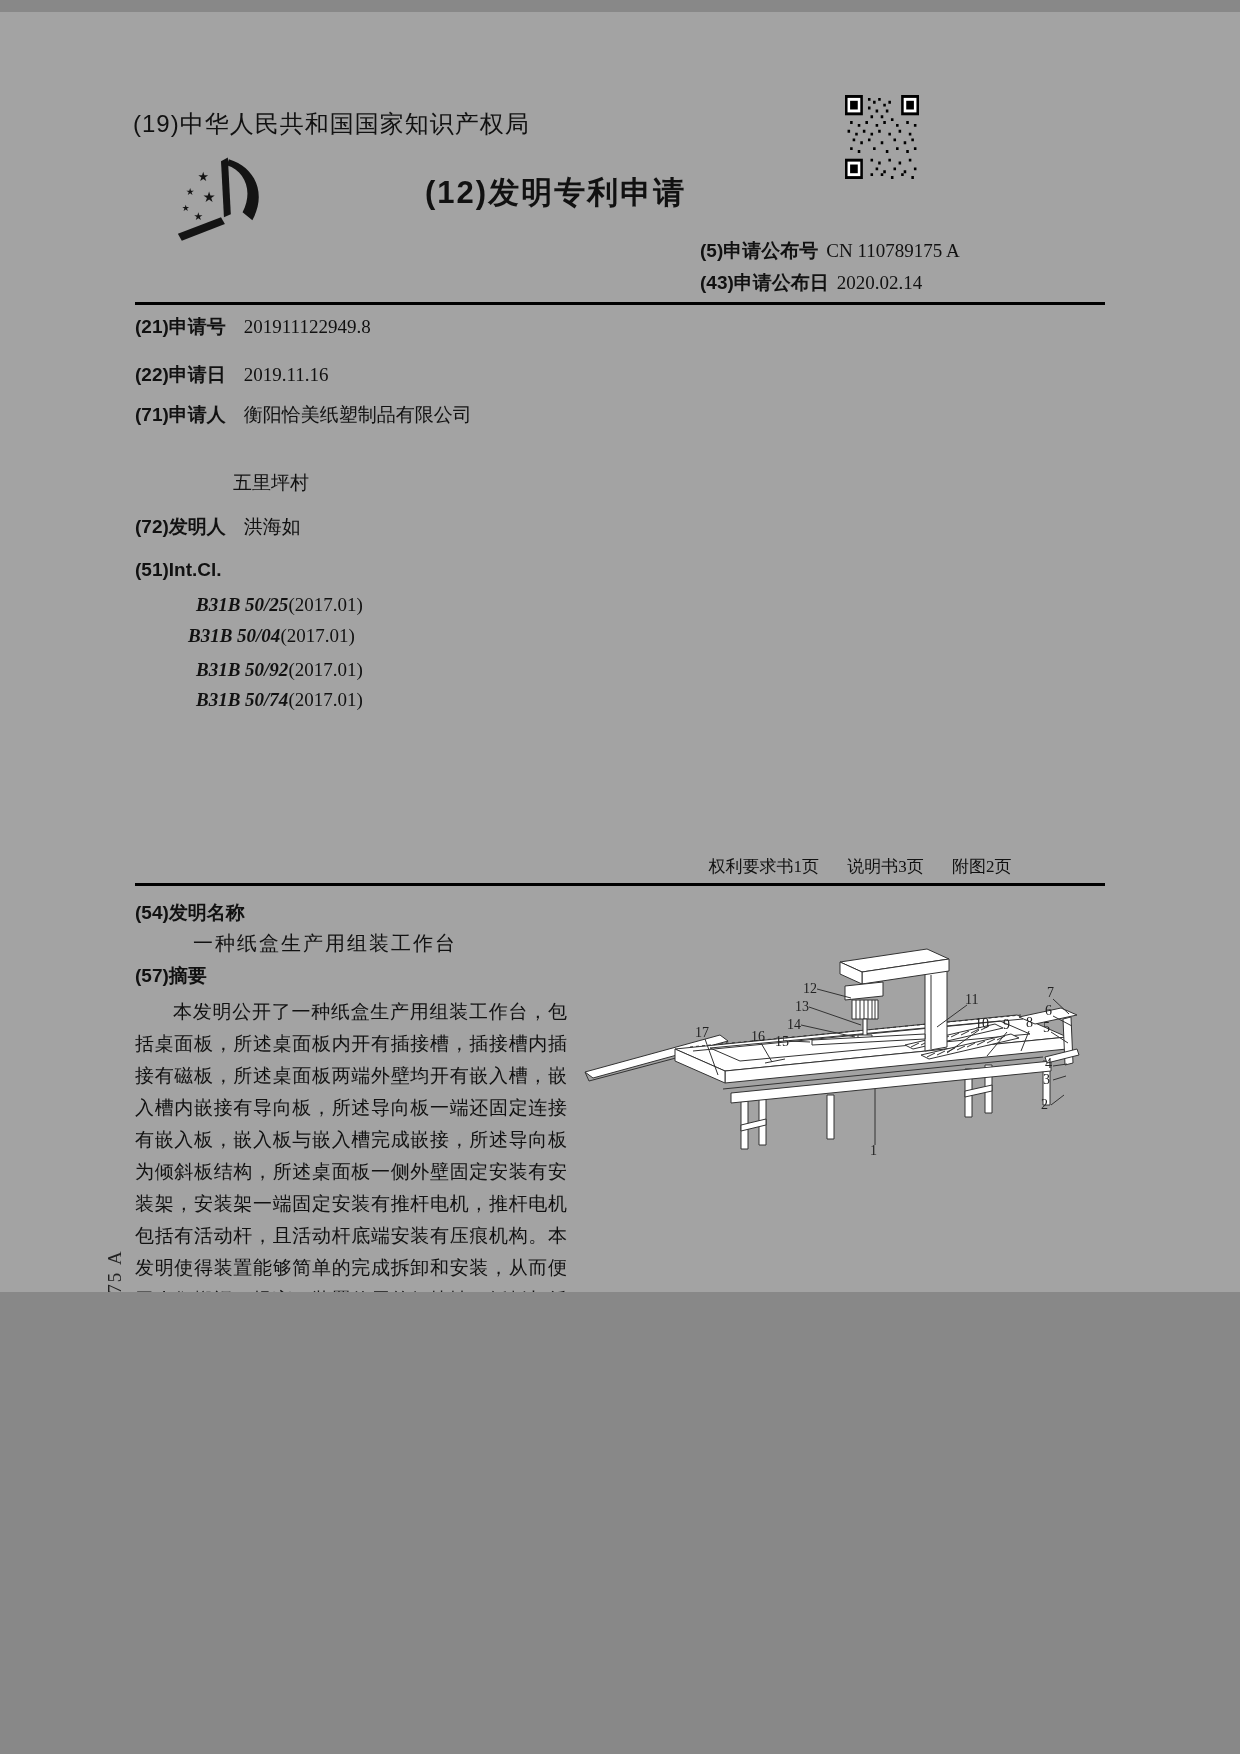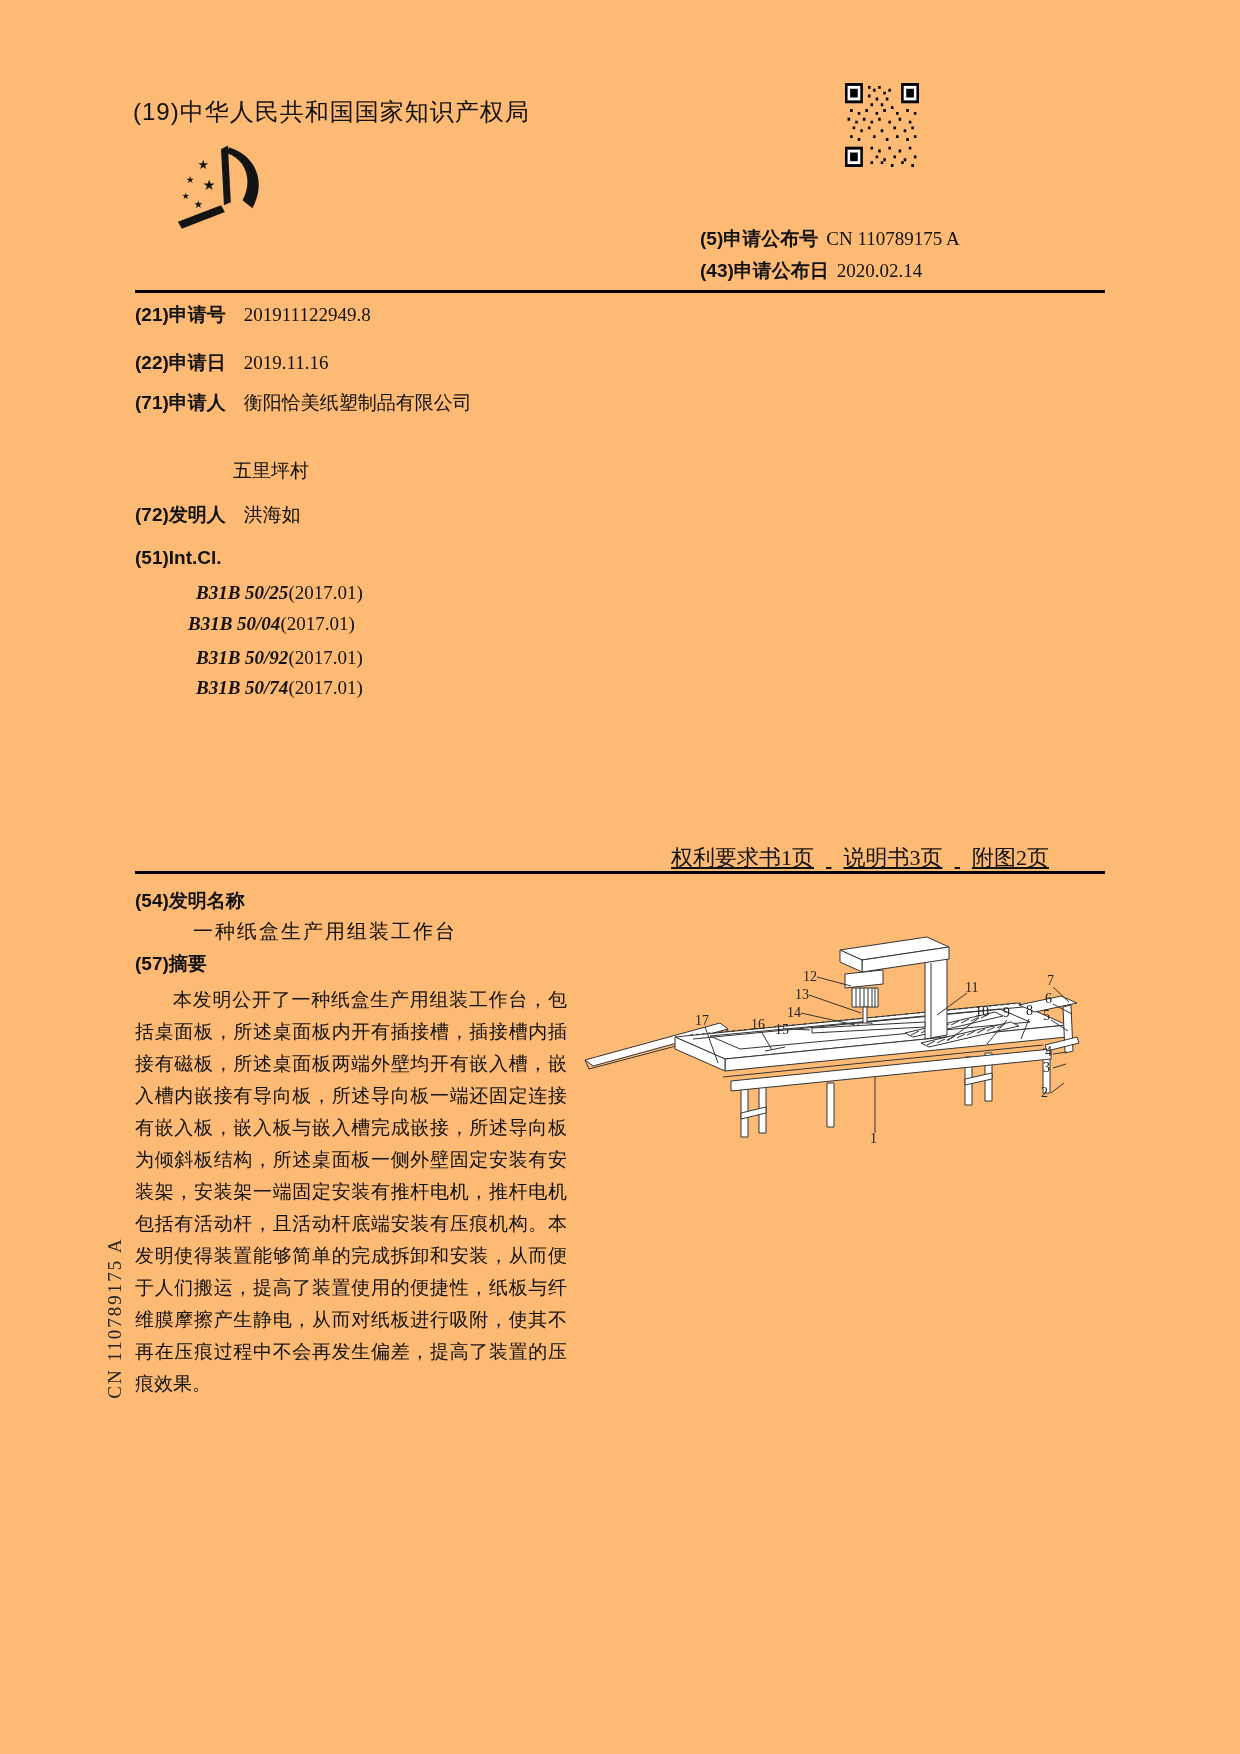--- a/index.html
+++ b/index.html
@@ -1,34 +1,34 @@
 <!DOCTYPE html>
 <html><head>
 <meta charset="utf-8">
 <style>
   html,body{margin:0;padding:0;background:#888;}
   .page{
-    position:relative; width:1240px; height:1754px; background:#fdba74;
-    margin:0 auto; overflow:hidden;
+    position:relative; width:1240px; height:1280px; background:#a3a3a3;
+    margin:12px auto; overflow:hidden;
     font-family:"Liberation Serif", serif; color:#111;
   }
   .abs{position:absolute; white-space:nowrap;}
   .office{left:133px; top:96px; font-size:24px; letter-spacing:1px; font-family:"Liberation Sans",sans-serif;}
   .doctype{left:425px; top:160px; font-size:31px; font-weight:bold; letter-spacing:2px; font-family:"Liberation Sans",sans-serif;}
   .pubrow{font-size:19px;}
   .pubrow .lbl{font-family:"Liberation Sans",sans-serif; font-weight:bold; margin-right:8px;}
   .pub-number{left:700px; top:226px;}
   .pub-date{left:700px; top:258px;}
   .hr{position:absolute; left:135px; width:970px; height:3px; background:#000;}
   .hr1{top:290px;} .hr2{top:871px;}
   .brow{font-size:19px;}
   .brow .lbl{font-family:"Liberation Sans",sans-serif; font-weight:bold; margin-right:18px;}
   .addr .lbl{margin-right:12px;}
   .ipc-code{font-weight:bold; font-style:italic;}
-  .pages-info{left:640px; top:843px; width:440px; text-align:center; font-size:22px;text-decoration:underline;}
+  .pages-info{left:640px; top:843px; width:440px; text-align:center; font-size:17px;}
   .pages-info span{margin:0 12px;}
   .sec-label{font-family:"Liberation Sans",sans-serif; font-weight:bold; font-size:19px;text-align:center;}
   .inv-title{left:193px; top:918px; font-size:20px; letter-spacing:2px;}
   .abstract{
     left:135px; top:984px; width:432px; white-space:normal;
     font-size:19px; line-height:32px; text-align:justify; text-indent:2em;
   }
   .sidebar-code{
     left:115px; top:1318px; font-size:19px; letter-spacing:2px; color:#222;
     transform:translate(-50%,-50%) rotate(-90deg);
@@ -78,20 +78,21 @@
       <g fill="#141414" font-family="Liberation Sans, sans-serif">
         <text x="26" y="26" font-size="13">★</text>
         <text x="14" y="40" font-size="10">★</text>
         <text x="31" y="48" font-size="15">★</text>
         <text x="10" y="57" font-size="9">★</text>
         <text x="22" y="66" font-size="11">★</text>
       </g>
     </svg>
   </div>
 
+  <div class="abs doctype">(12)发明专利申请</div>
 
   <div class="abs pubrow pub-number">
     <span class="lbl">(5)申请公布号</span><span>CN 110789175 A</span>
   </div>
   <div class="abs pubrow pub-date">
     <span class="lbl">(43)申请公布日</span><span>2020.02.14</span>
   </div>
 
   <div class="hr hr1"></div>
 

